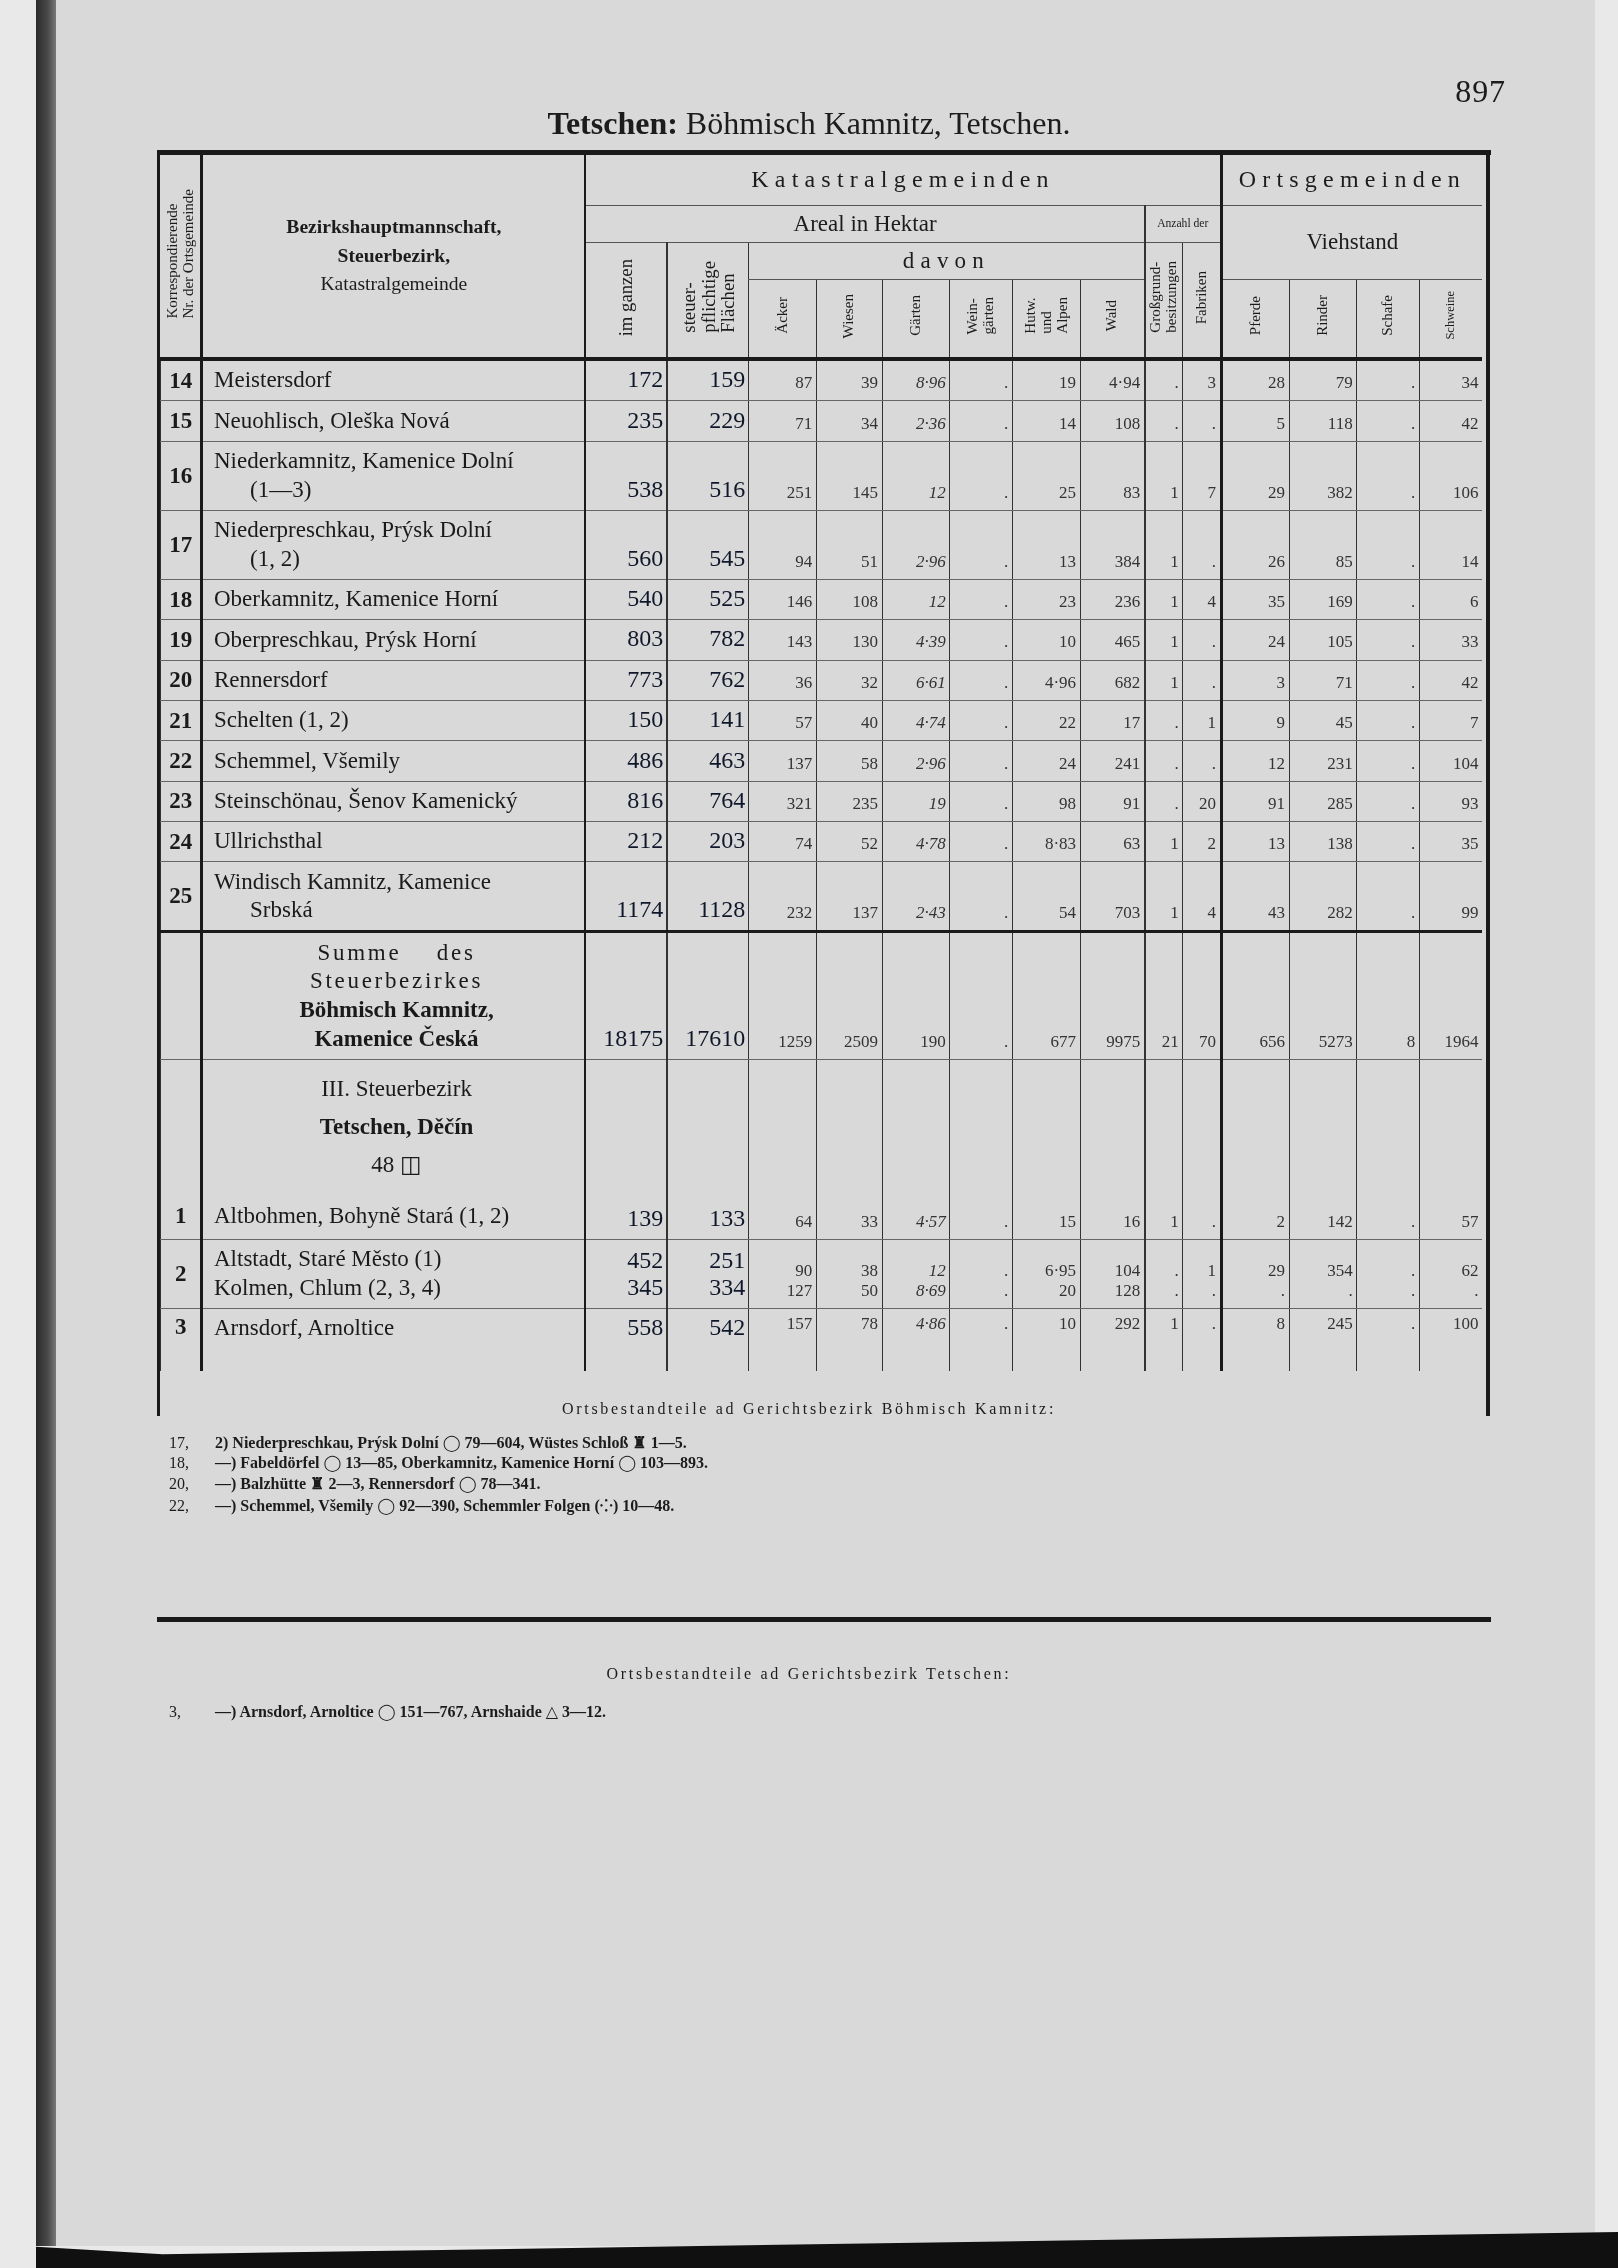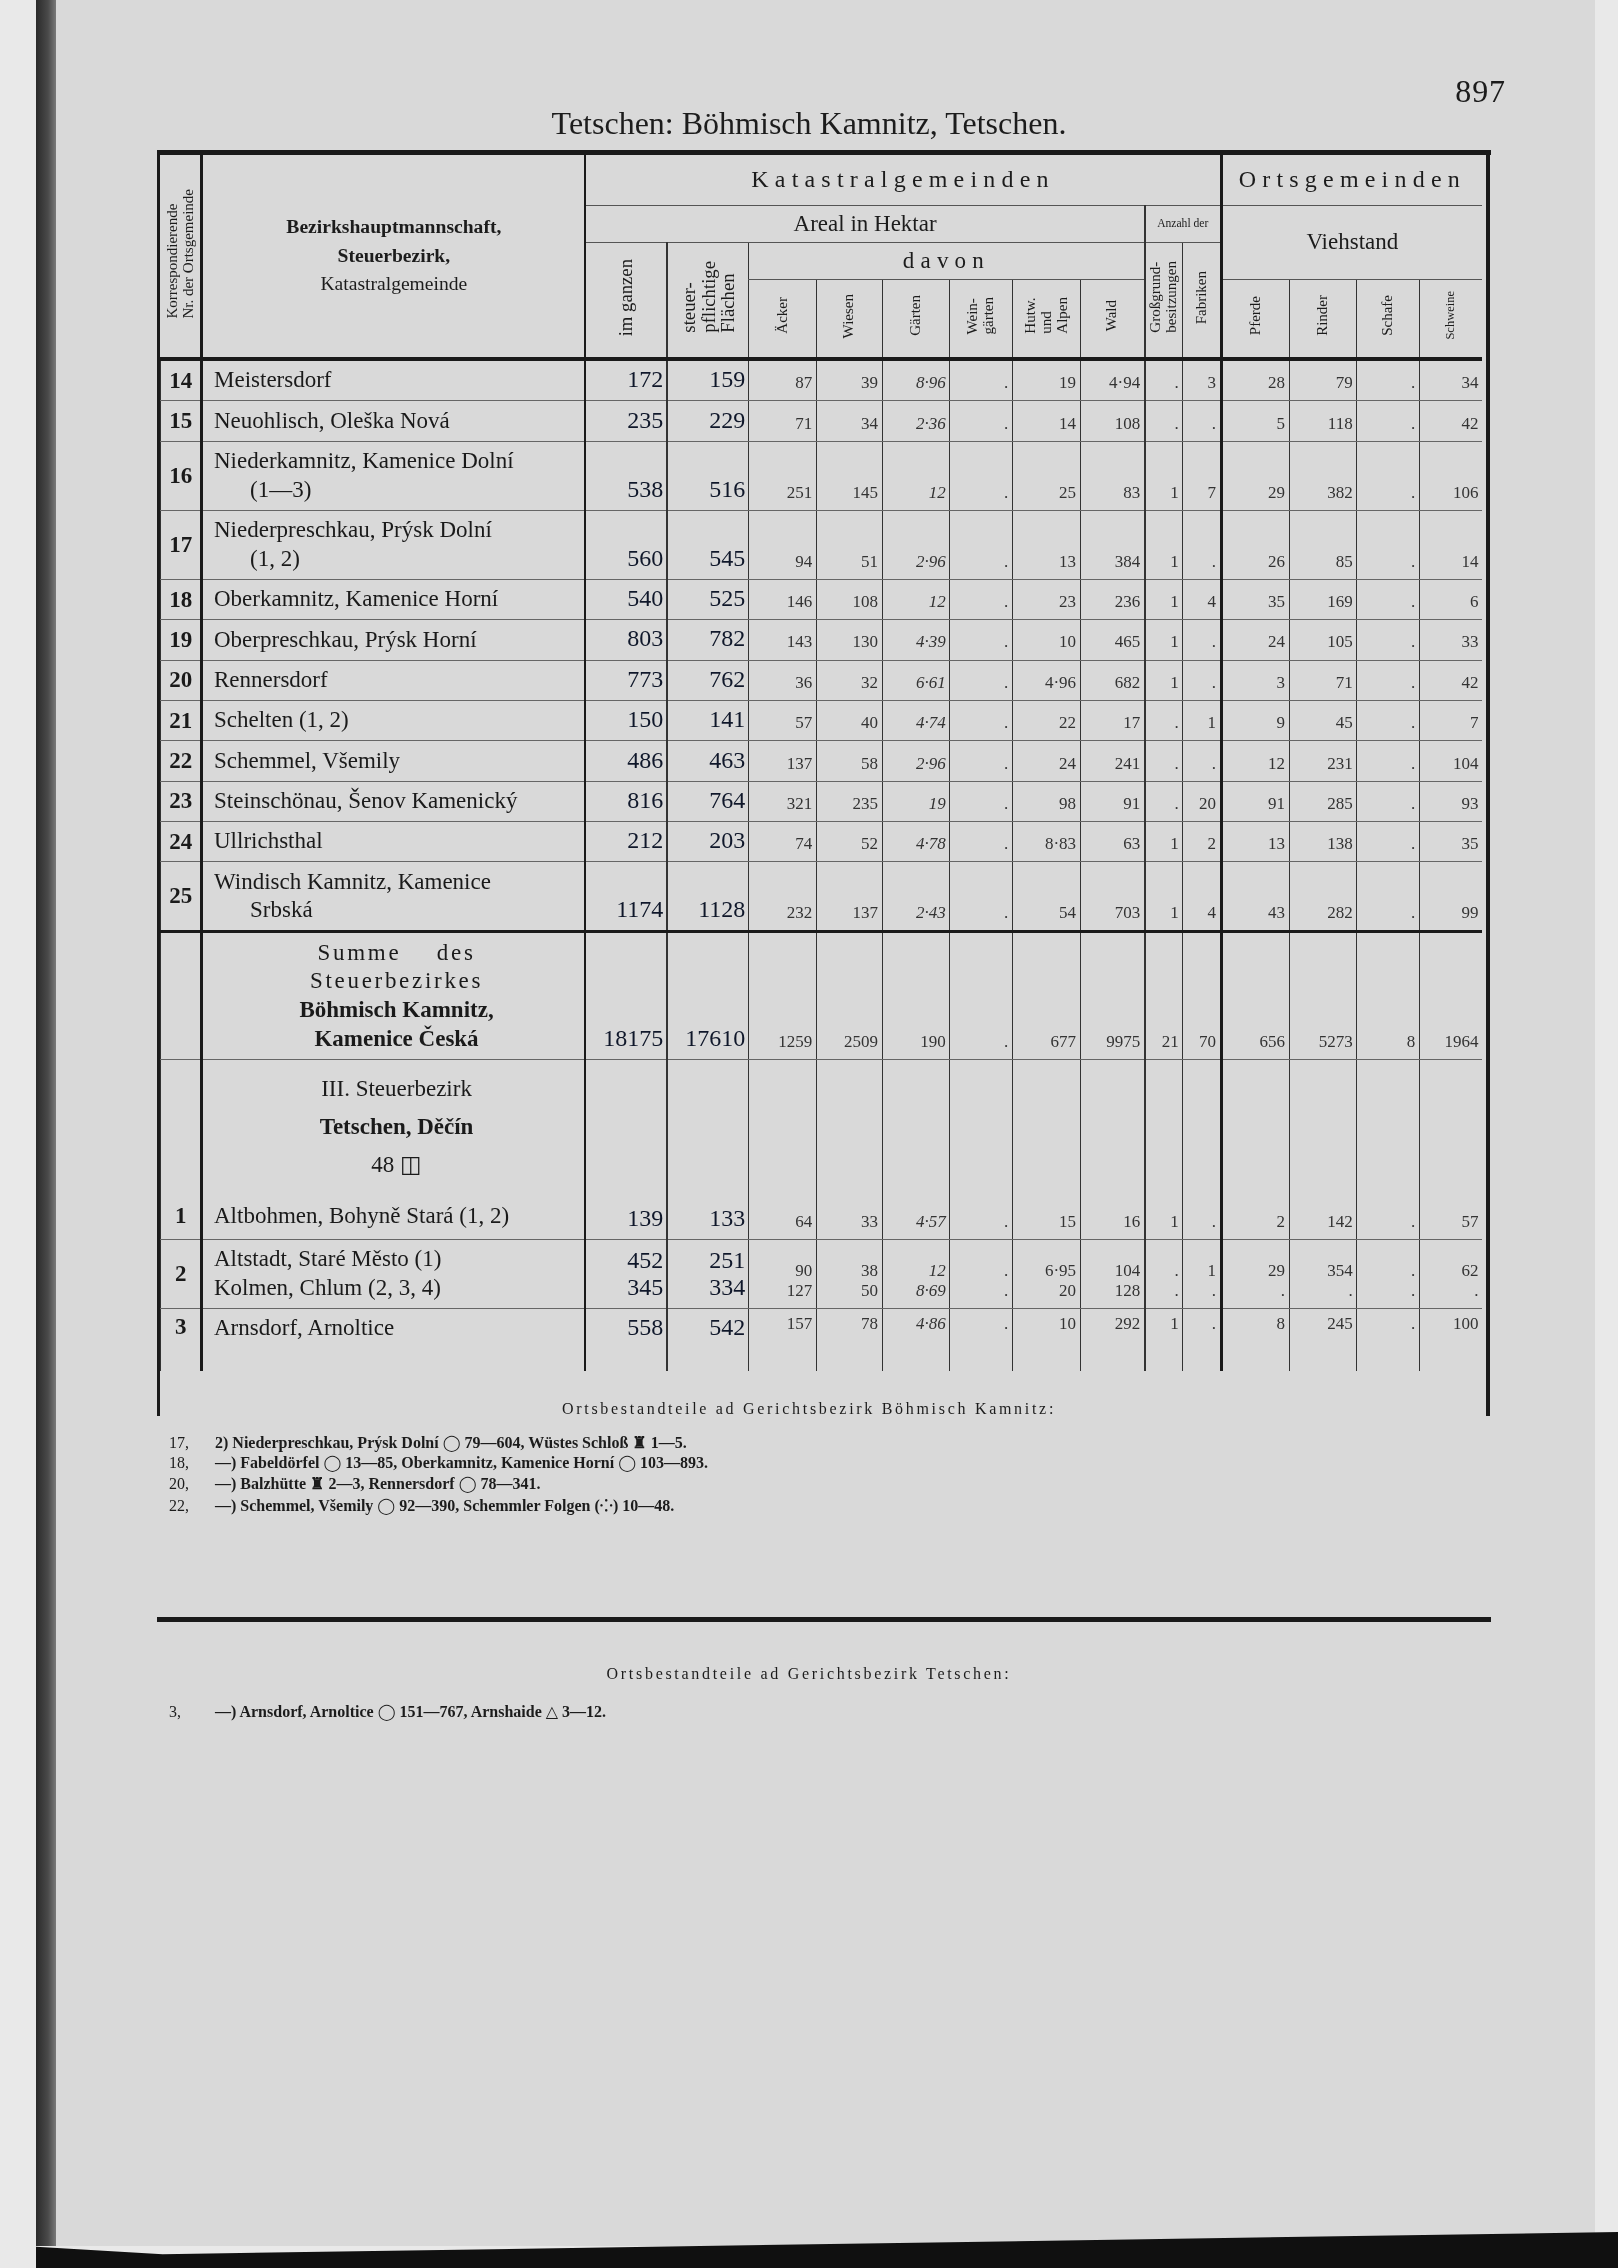--- a/index.html
+++ b/index.html
@@ -21,21 +21,21 @@
     position:absolute; left:36px; top:2232px; width:1583px; height:37px;
     background:#101010;
     clip-path:polygon(0 40%, 8% 60%, 100% 0, 100% 100%, 0 100%);
   }
   .page-number {
     position:absolute; right:112px; top:73px; font-size:32px; letter-spacing:0.9px;
   }
   .running-head {
     position:absolute; left:0; width:1618px; top:105px; text-align:center; font-size:32px;
   }
-  .running-head b { font-weight:normal; }
+  .running-head b { font-weight:bold; }
 
   
   .frame {
     position:absolute; left:157px; top:151px; width:1326px; height:1265px;
     border-left:3.6px solid #1a1a1a; border-right:4.5px solid #1a1a1a;
   }
   .topline { position:absolute; left:157px; top:150px; width:1334px; height:5.3px; background:#1a1a1a; }
   .sepline { position:absolute; left:157px; top:1617px; width:1334px; height:4.5px; background:#1a1a1a; }
 
   table.stat {

